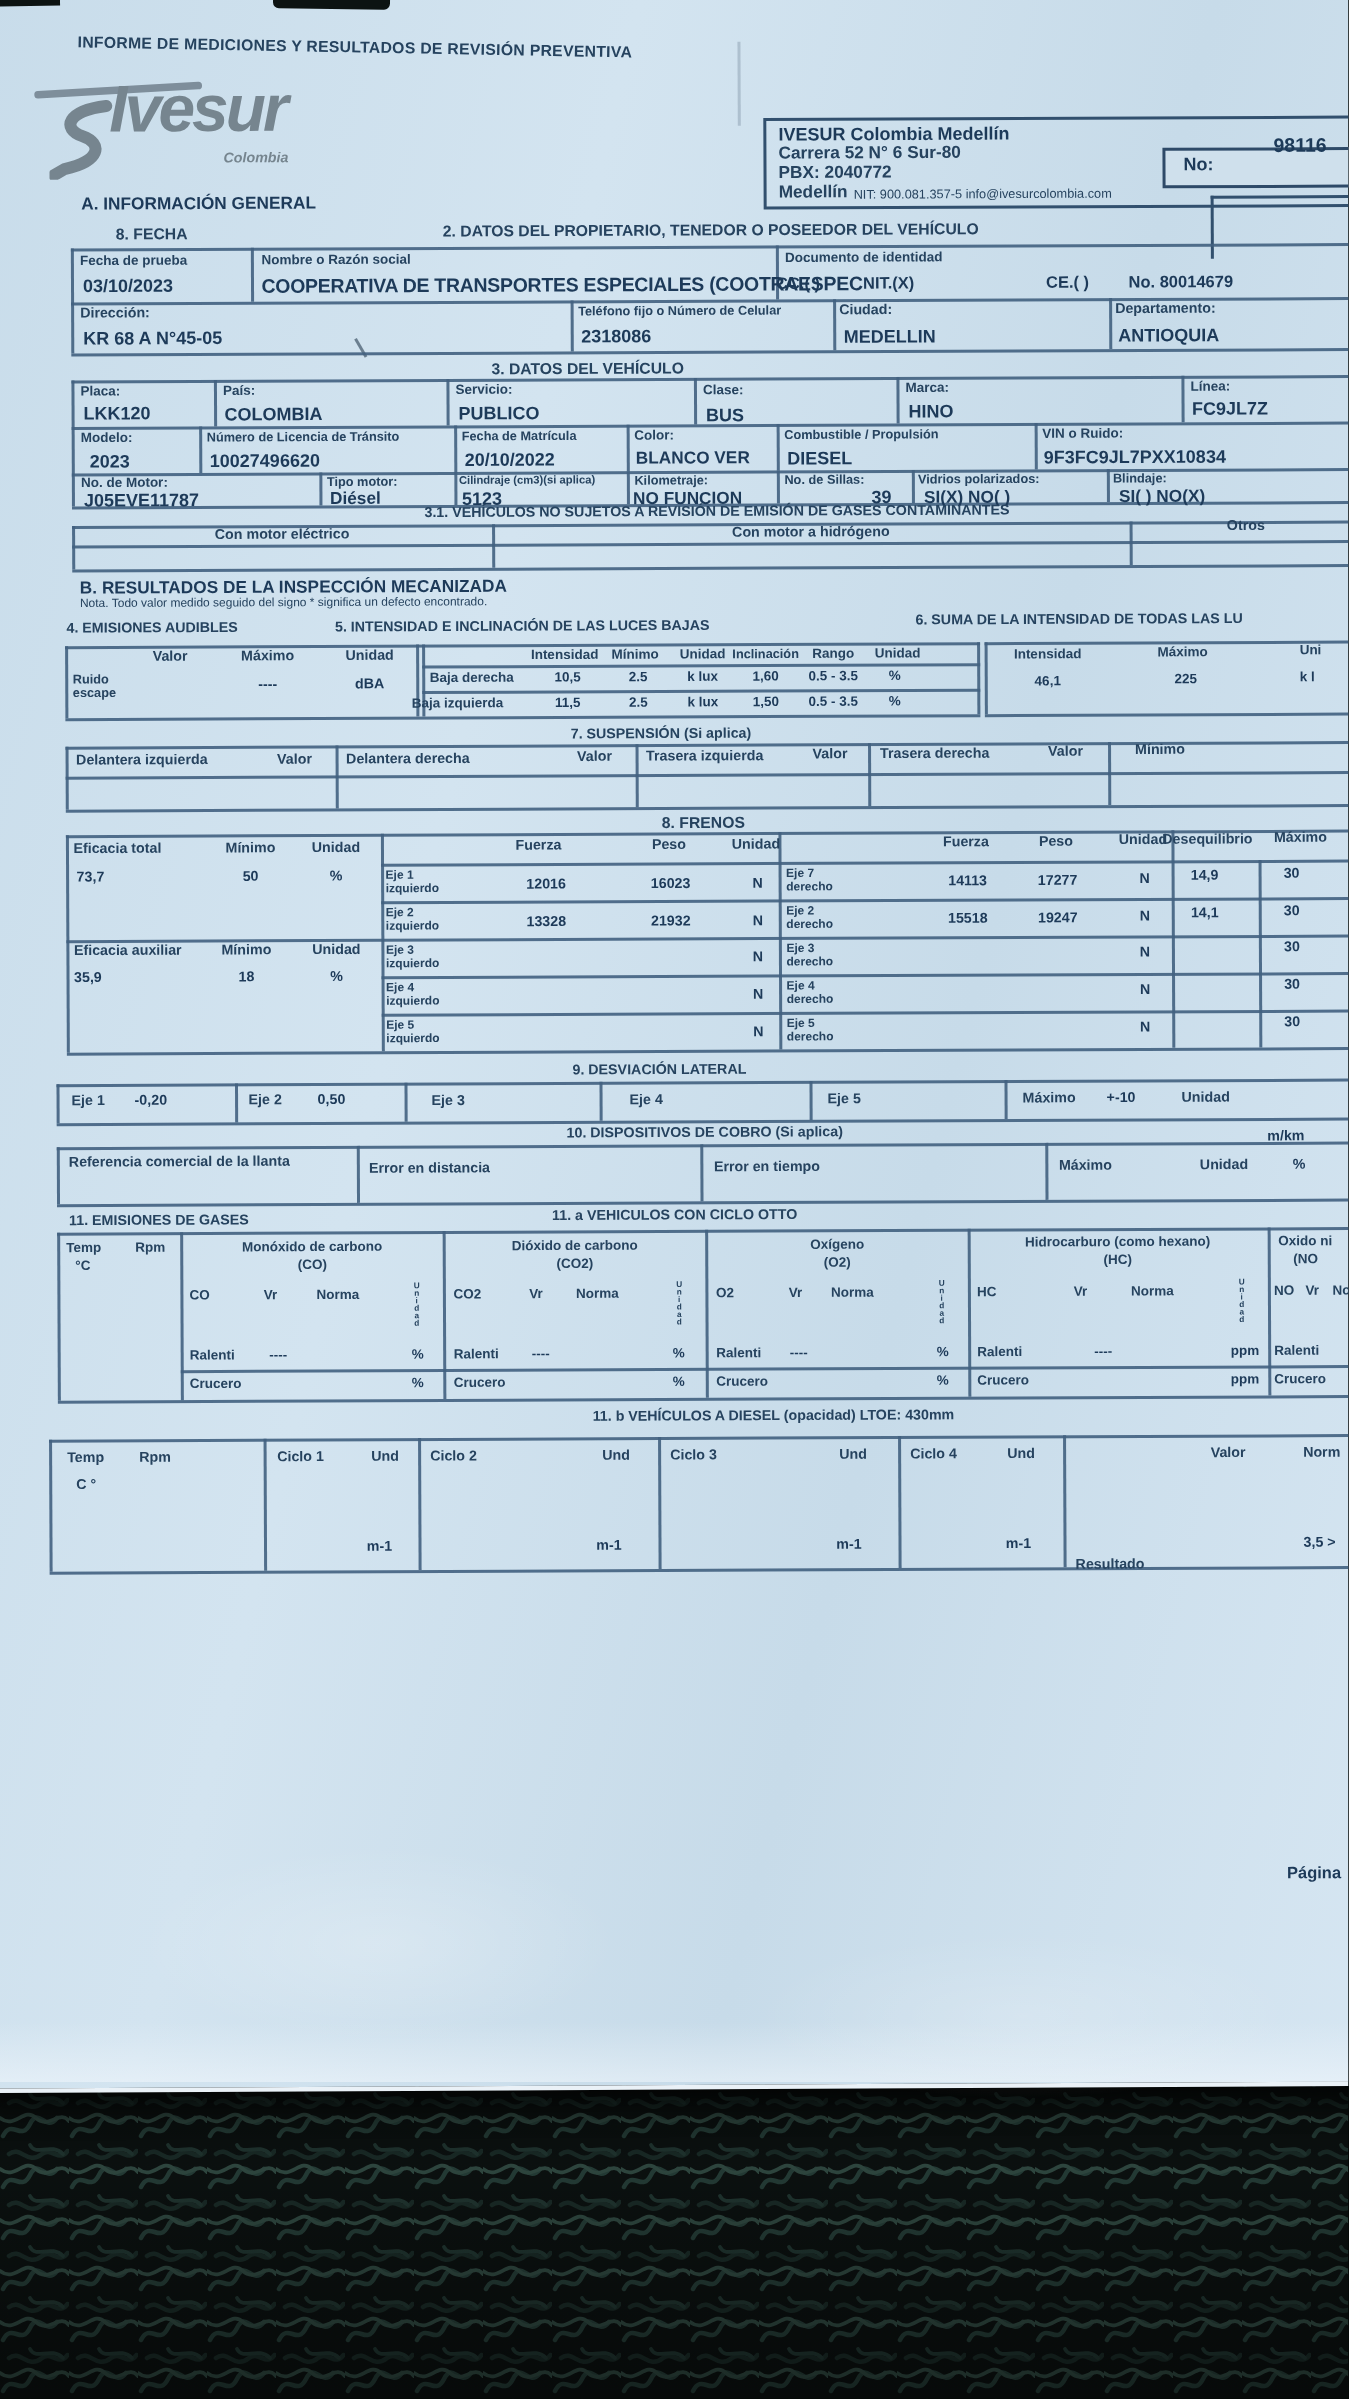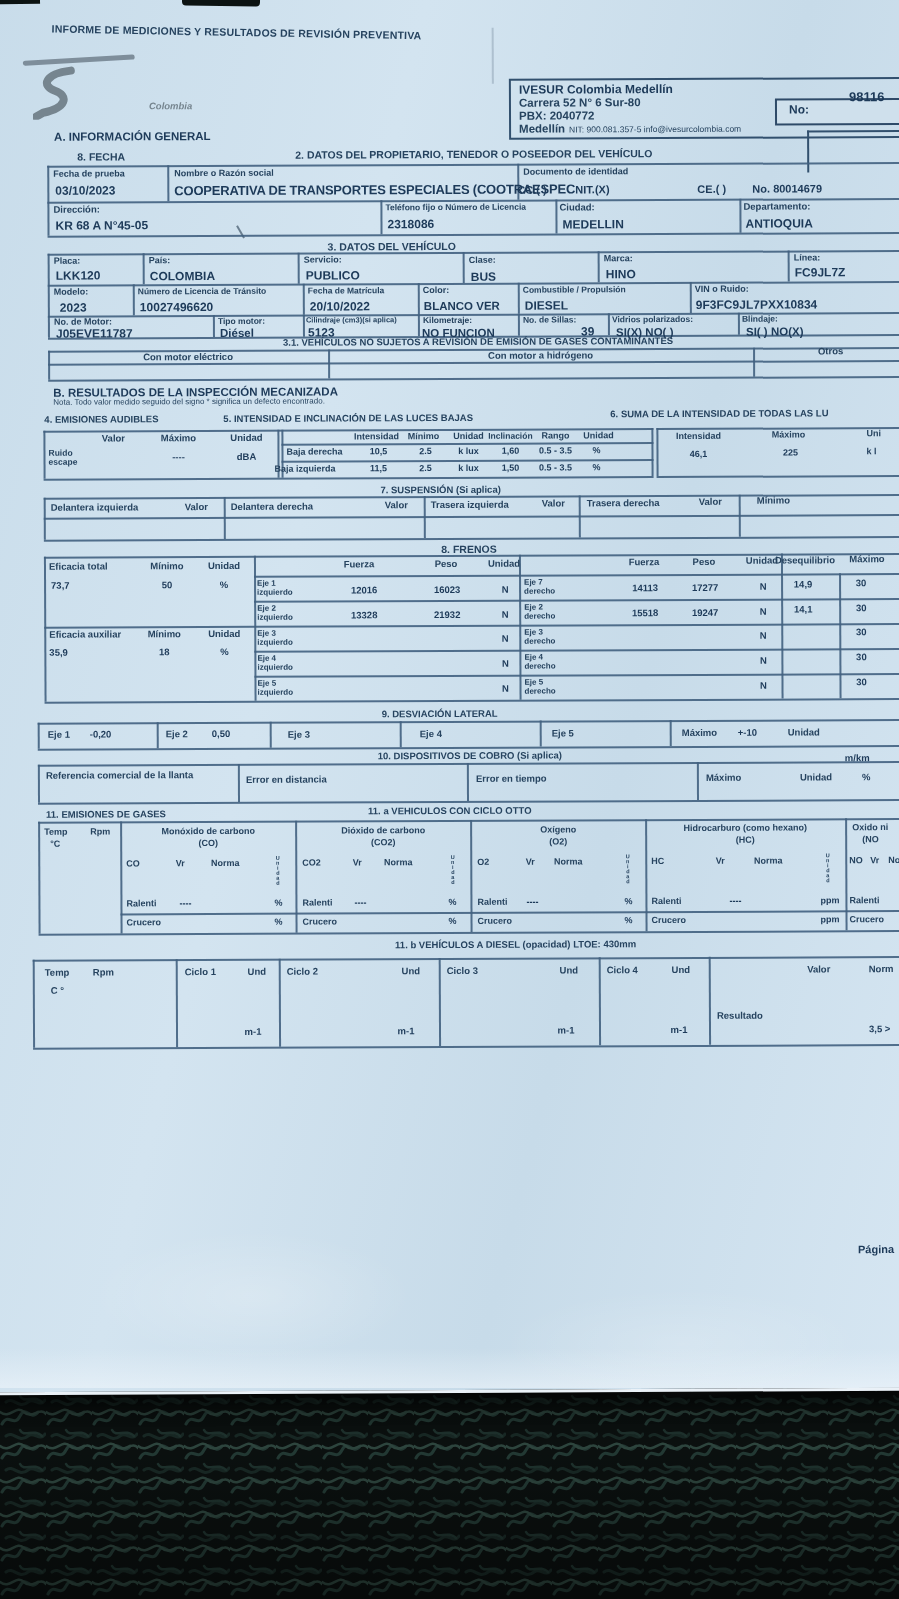--- a/index.html
+++ b/index.html
@@ -68,20 +68,21 @@
   <div class="sheen" style="left:500px;top:1290px;width:360px;height:110px;background:radial-gradient(closest-side,rgba(255,255,255,.18),rgba(255,255,255,0));"></div>
   <div style="position:absolute;left:236px;top:230px;width:14px;height:2px;background:#6b7f90;transform:rotate(60deg);"></div>
   <div style="position:absolute;left:495px;top:28px;width:1.5px;height:56px;background:rgba(110,130,150,.35);"></div>
 
   <div class="t f105" style="left:55px;top:26px;letter-spacing:.2px;transform:rotate(1.3deg);">INFORME DE MEDICIONES Y RESULTADOS DE REVISIÓN PREVENTIVA</div>
 
   <div style="position:absolute;left:26px;top:56px;width:112px;height:4.5px;background:#7e8e9b;border-radius:3px;transform:rotate(-3deg);"></div>
   <svg style="position:absolute;left:36px;top:64px;" width="44" height="54" viewBox="0 0 44 54">
     <path d="M38 5 C12 8 8 20 22 25 C36 30 34 42 10 47 L3 51" fill="none" stroke="#76858f" stroke-width="8" stroke-linecap="round"></path>
   </svg>
+  <div class="t gy it" style="left:76px;top:48px;font-size:44px;font-weight:bold;letter-spacing:-2px;">Ivesur</div>
   <div class="t gy it f95" style="left:152px;top:100px;">Colombia</div>
 
   <div class="box" style="left:512px;top:79px;width:420px;height:57px;"></div>
   <div class="t f12 dk" style="left:522px;top:84px;">IVESUR Colombia Medellín</div>
   <div class="t f115" style="left:522px;top:97px;font-weight:bold;">Carrera 52 N° 6 Sur-80</div>
   <div class="t f115" style="left:522px;top:110px;">PBX: 2040772</div>
   <div class="t f115" style="left:522px;top:123px;">Medellín</div>
   <div class="t f8" style="left:572px;top:126px;font-weight:normal;font-size:8.5px;">NIT: 900.081.357-5 info@ivesurcolombia.com</div>
 
   <div style="position:absolute;left:778px;top:100px;width:150px;height:23px;border:2.5px solid #2e4a68;background:#cfe0ec;z-index:2;"></div>
@@ -107,21 +108,21 @@
   <div class="t f12 dk" style="left:58px;top:183px;">03/10/2023</div>
   <div class="t f9" style="left:177px;top:168px;">Nombre o Razón social</div>
   <div class="t f13 dk" style="left:177px;top:183px;letter-spacing:-.2px;">COOPERATIVA DE TRANSPORTES ESPECIALES (COOTRAESPEC</div>
   <div class="t f9" style="left:526px;top:168px;">Documento de identidad</div>
   <div class="t f11 dk" style="left:520px;top:184px;">CC.( )</div>
   <div class="t f11 dk" style="left:578px;top:184px;">NIT.(X)</div>
   <div class="t f11 dk" style="left:700px;top:184px;">CE.( )</div>
   <div class="t f11 dk" style="left:755px;top:184px;">No. 80014679</div>
   <div class="t f95" style="left:56px;top:203px;">Dirección:</div>
   <div class="t f12 dk" style="left:58px;top:218px;">KR 68 A N°45-05</div>
-  <div class="t f85" style="left:388px;top:203px;">Teléfono fijo o Número de Licencia</div>
+  <div class="t f85" style="left:388px;top:203px;">Teléfono fijo o Número de Celular</div>
   <div class="t f12 dk" style="left:390px;top:218px;">2318086</div>
   <div class="t f95" style="left:562px;top:203px;">Ciudad:</div>
   <div class="t f12 dk" style="left:565px;top:219px;">MEDELLIN</div>
   <div class="t f95" style="left:746px;top:203px;">Departamento:</div>
   <div class="t f12 dk" style="left:748px;top:219px;">ANTIOQUIA</div>
 
   <div class="t f105" style="left:330px;top:241px;">3. DATOS DEL VEHÍCULO</div>
   <div class="hl" style="left:50px;top:252px;width:860px;"></div>
   <div class="hl" style="left:50px;top:283px;width:860px;"></div>
   <div class="hl" style="left:50px;top:314px;width:860px;"></div>
@@ -475,20 +476,20 @@
   <div class="t f95 ctr" style="left:568px;top:966px;">Und</div>
   <div class="t f95" style="left:606px;top:966px;">Ciclo 4</div>
   <div class="t f95 ctr" style="left:680px;top:966px;">Und</div>
   <div class="t f95 ctr" style="left:818px;top:966px;">Valor</div>
   <div class="t f95" style="left:868px;top:966px;">Norm</div>
 
   <div class="t f95 ctr dk" style="left:252px;top:1026px;">m-1</div>
   <div class="t f95 ctr dk" style="left:405px;top:1026px;">m-1</div>
   <div class="t f95 ctr dk" style="left:565px;top:1026px;">m-1</div>
   <div class="t f95 ctr dk" style="left:678px;top:1026px;">m-1</div>
-  <div class="t f95" style="left:716px;top:1012px;">Resultado</div>
+  <div class="t f95" style="left:716px;top:1040px;">Resultado</div>
   <div class="t f95 dk" style="left:868px;top:1026px;">3,5 &gt;</div>
 
   <div class="t f11 dk" style="left:856px;top:1245px;">Página</div>
 
 </div>
 
 </div>
 
 </body></html>

